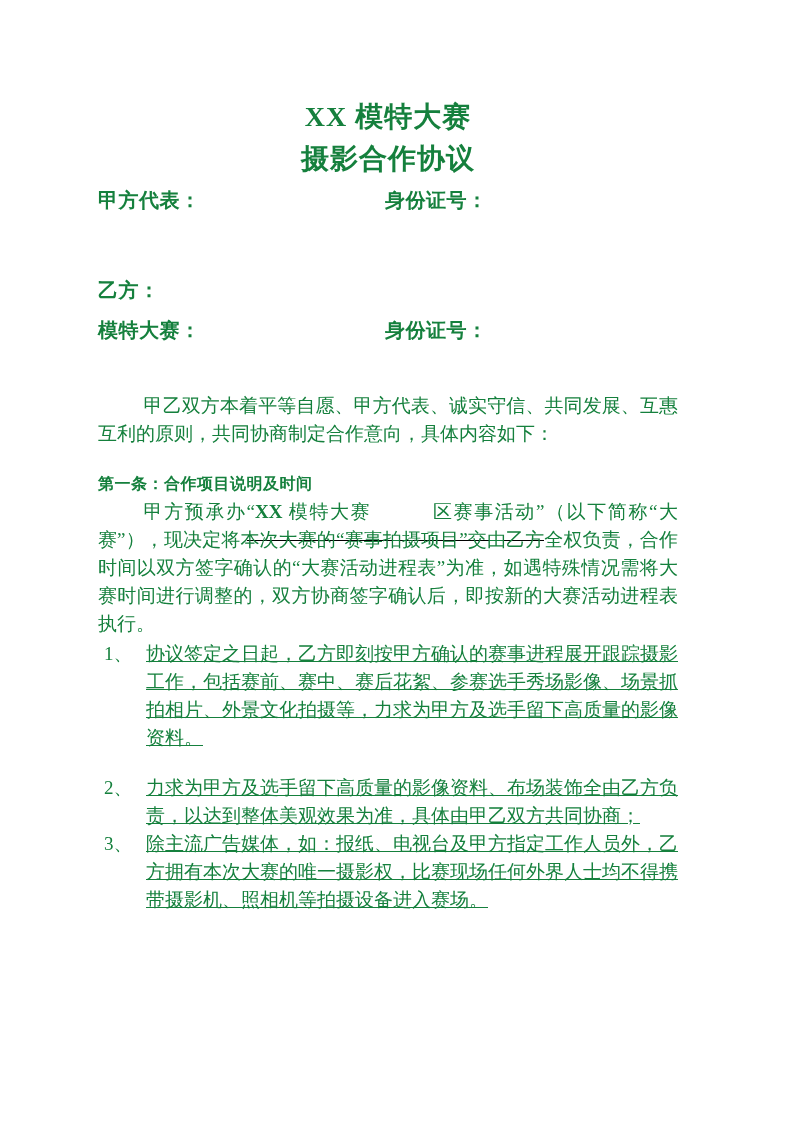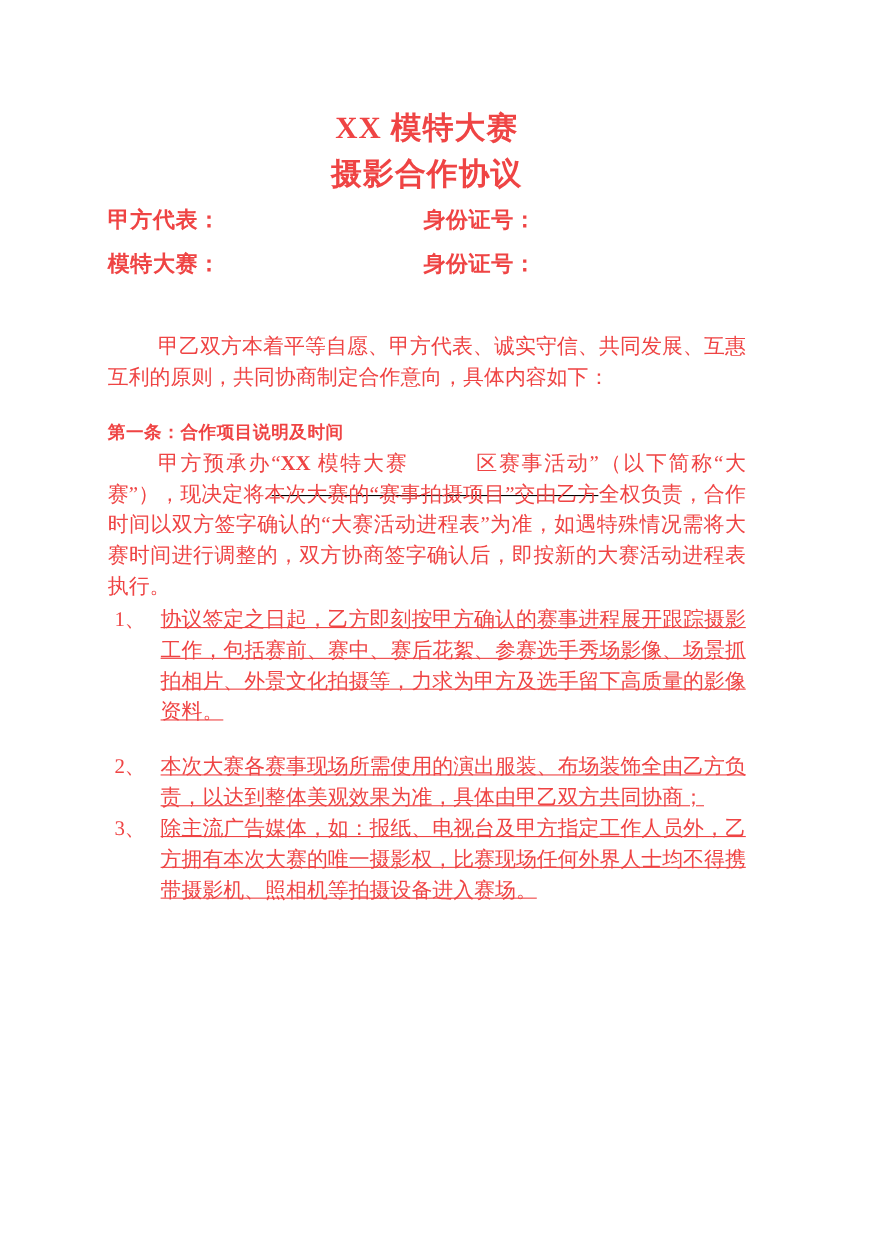--- a/index.html
+++ b/index.html
@@ -9,21 +9,21 @@
   }
   .page {
     position: relative;
     width: 794px;
     height: 1123px;
     margin: 0 auto;
     background: #ffffff;
     box-sizing: border-box;
     padding: 96px 116px 30px 98px;
     font-family: "Liberation Serif", "DejaVu Serif", serif;
-    color: #ef4444;
+    color: #15803d;
     font-size: 19px;
     overflow: hidden;
   }
   .doc-title {
     text-align: center;
     font-weight: bold;
     font-size: 28px;
     line-height: 42px;
     letter-spacing: 1px;
   }
@@ -86,40 +86,41 @@
   <div class="doc-title">
     <div>XX 模特大赛</div>
     <div>摄影合作协议</div>
   </div>
 
 
   <div class="party-row">
     <span class="rep-label">甲方代表：</span><span>身份证号：</span>
   </div>
 
+  <div class="party-row party-b-label">乙方：</div>
 
   <div class="party-row">
     <span class="rep-label">模特大赛：</span><span>身份证号：</span>
   </div>
 
   <div class="para intro-para">甲乙双方本着平等自愿、甲方代表、诚实守信、共同发展、互惠互利的原则，共同协商制定合作意向，具体内容如下：</div>
 
   <div class="section-heading">第一条：合作项目说明及时间</div>
 
   <div class="para"><span>甲方预承办</span><span class="underline-seg"><span>“</span><span class="bold">XX</span><span> 模特大赛　　　区赛事活动”</span></span><span>（以下简称“大赛”），现决定将本次大赛的“赛事拍摄项目”交由乙方全权负责，合作时间以双方签字确认的“大赛活动进程表”为准，如遇特殊情况需将大赛时间进行调整的，双方协商签字确认后，即按新的大赛活动进程表执行。</span></div>
 
 
   <div class="item item-1">
     <span class="num">1、</span>
     <span class="item-text">协议签定之日起，乙方即刻按甲方确认的赛事进程展开跟踪摄影工作，包括赛前、赛中、赛后花絮、参赛选手秀场影像、场景抓拍相片、外景文化拍摄等，力求为甲方及选手留下高质量的影像资料。</span>
   </div>
 
   <div class="item item-2">
     <span class="num">2、</span>
-    <span class="item-text">本次大赛各赛事现场所需使用的演出服装、布场装饰全由乙方负责，以达到整体美观效果为准，具体由甲乙双方共同协商；</span>
+    <span class="item-text">力求为甲方及选手留下高质量的影像资料、布场装饰全由乙方负责，以达到整体美观效果为准，具体由甲乙双方共同协商；</span>
   </div>
 
   <div class="item item-3">
     <span class="num">3、</span>
     <span class="item-text">除主流广告媒体，如：报纸、电视台及甲方指定工作人员外，乙方拥有本次大赛的唯一摄影权，比赛现场任何外界人士均不得携带摄影机、照相机等拍摄设备进入赛场。</span>
   </div>
 
 </div>
 
 </body></html>

